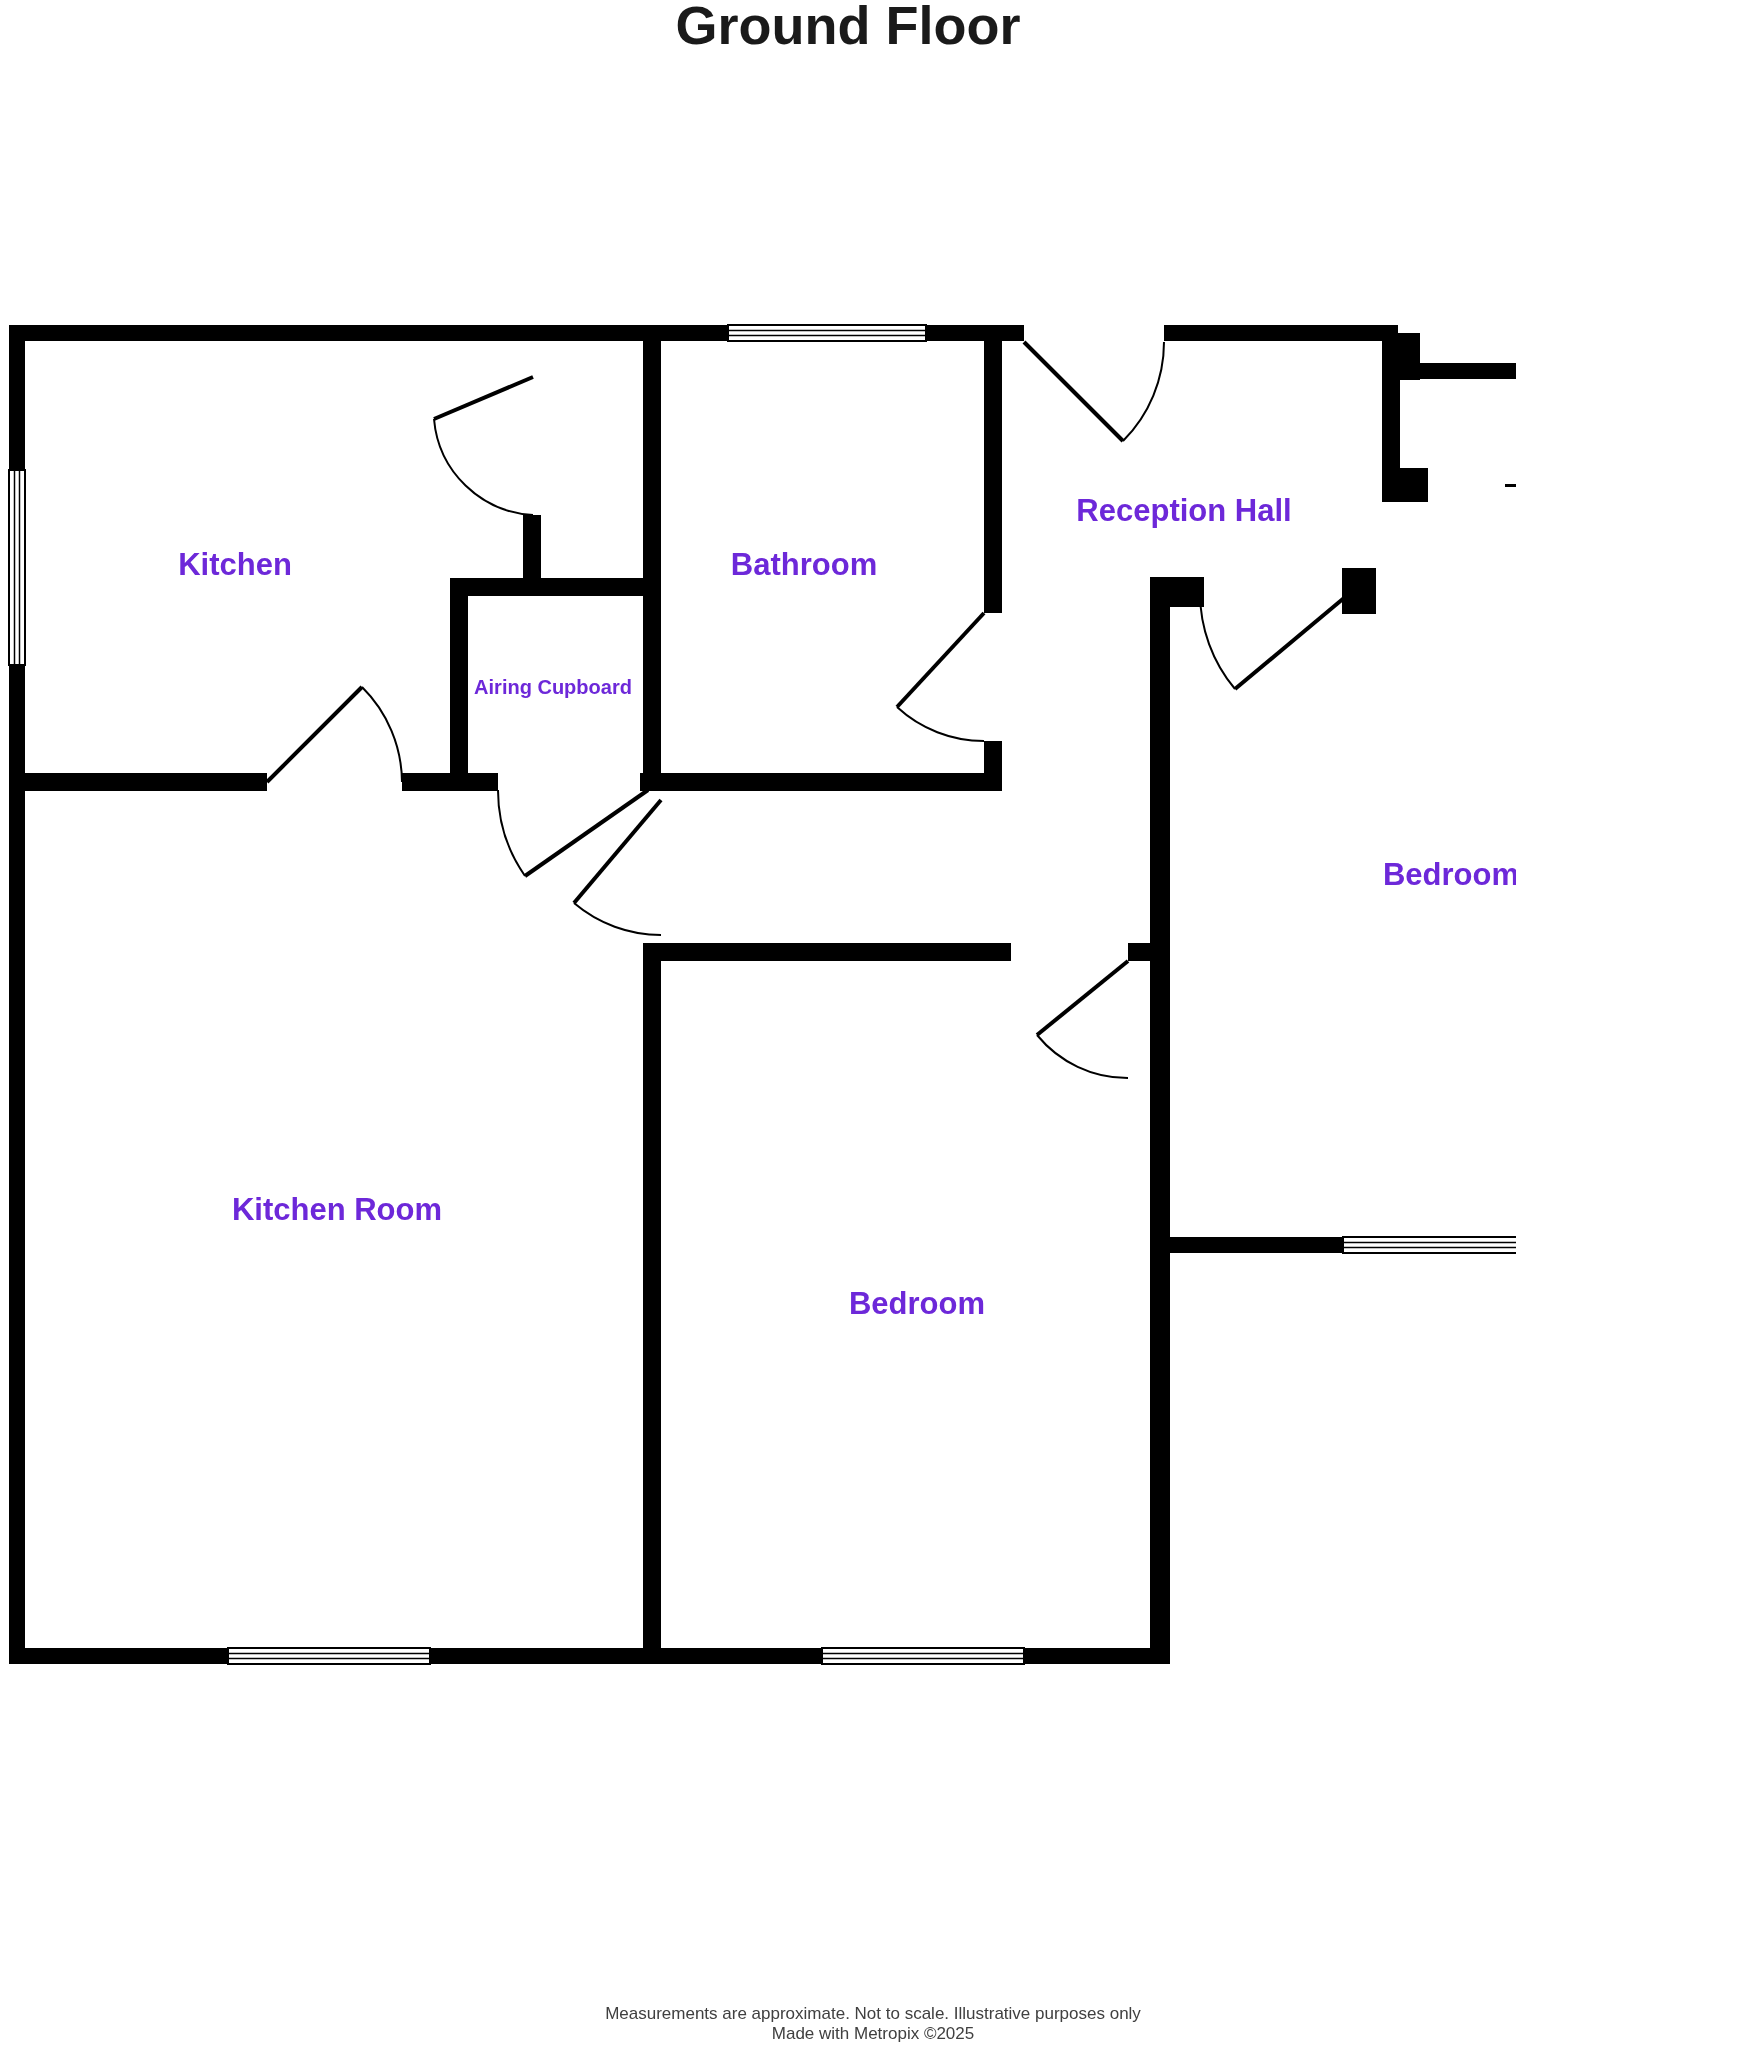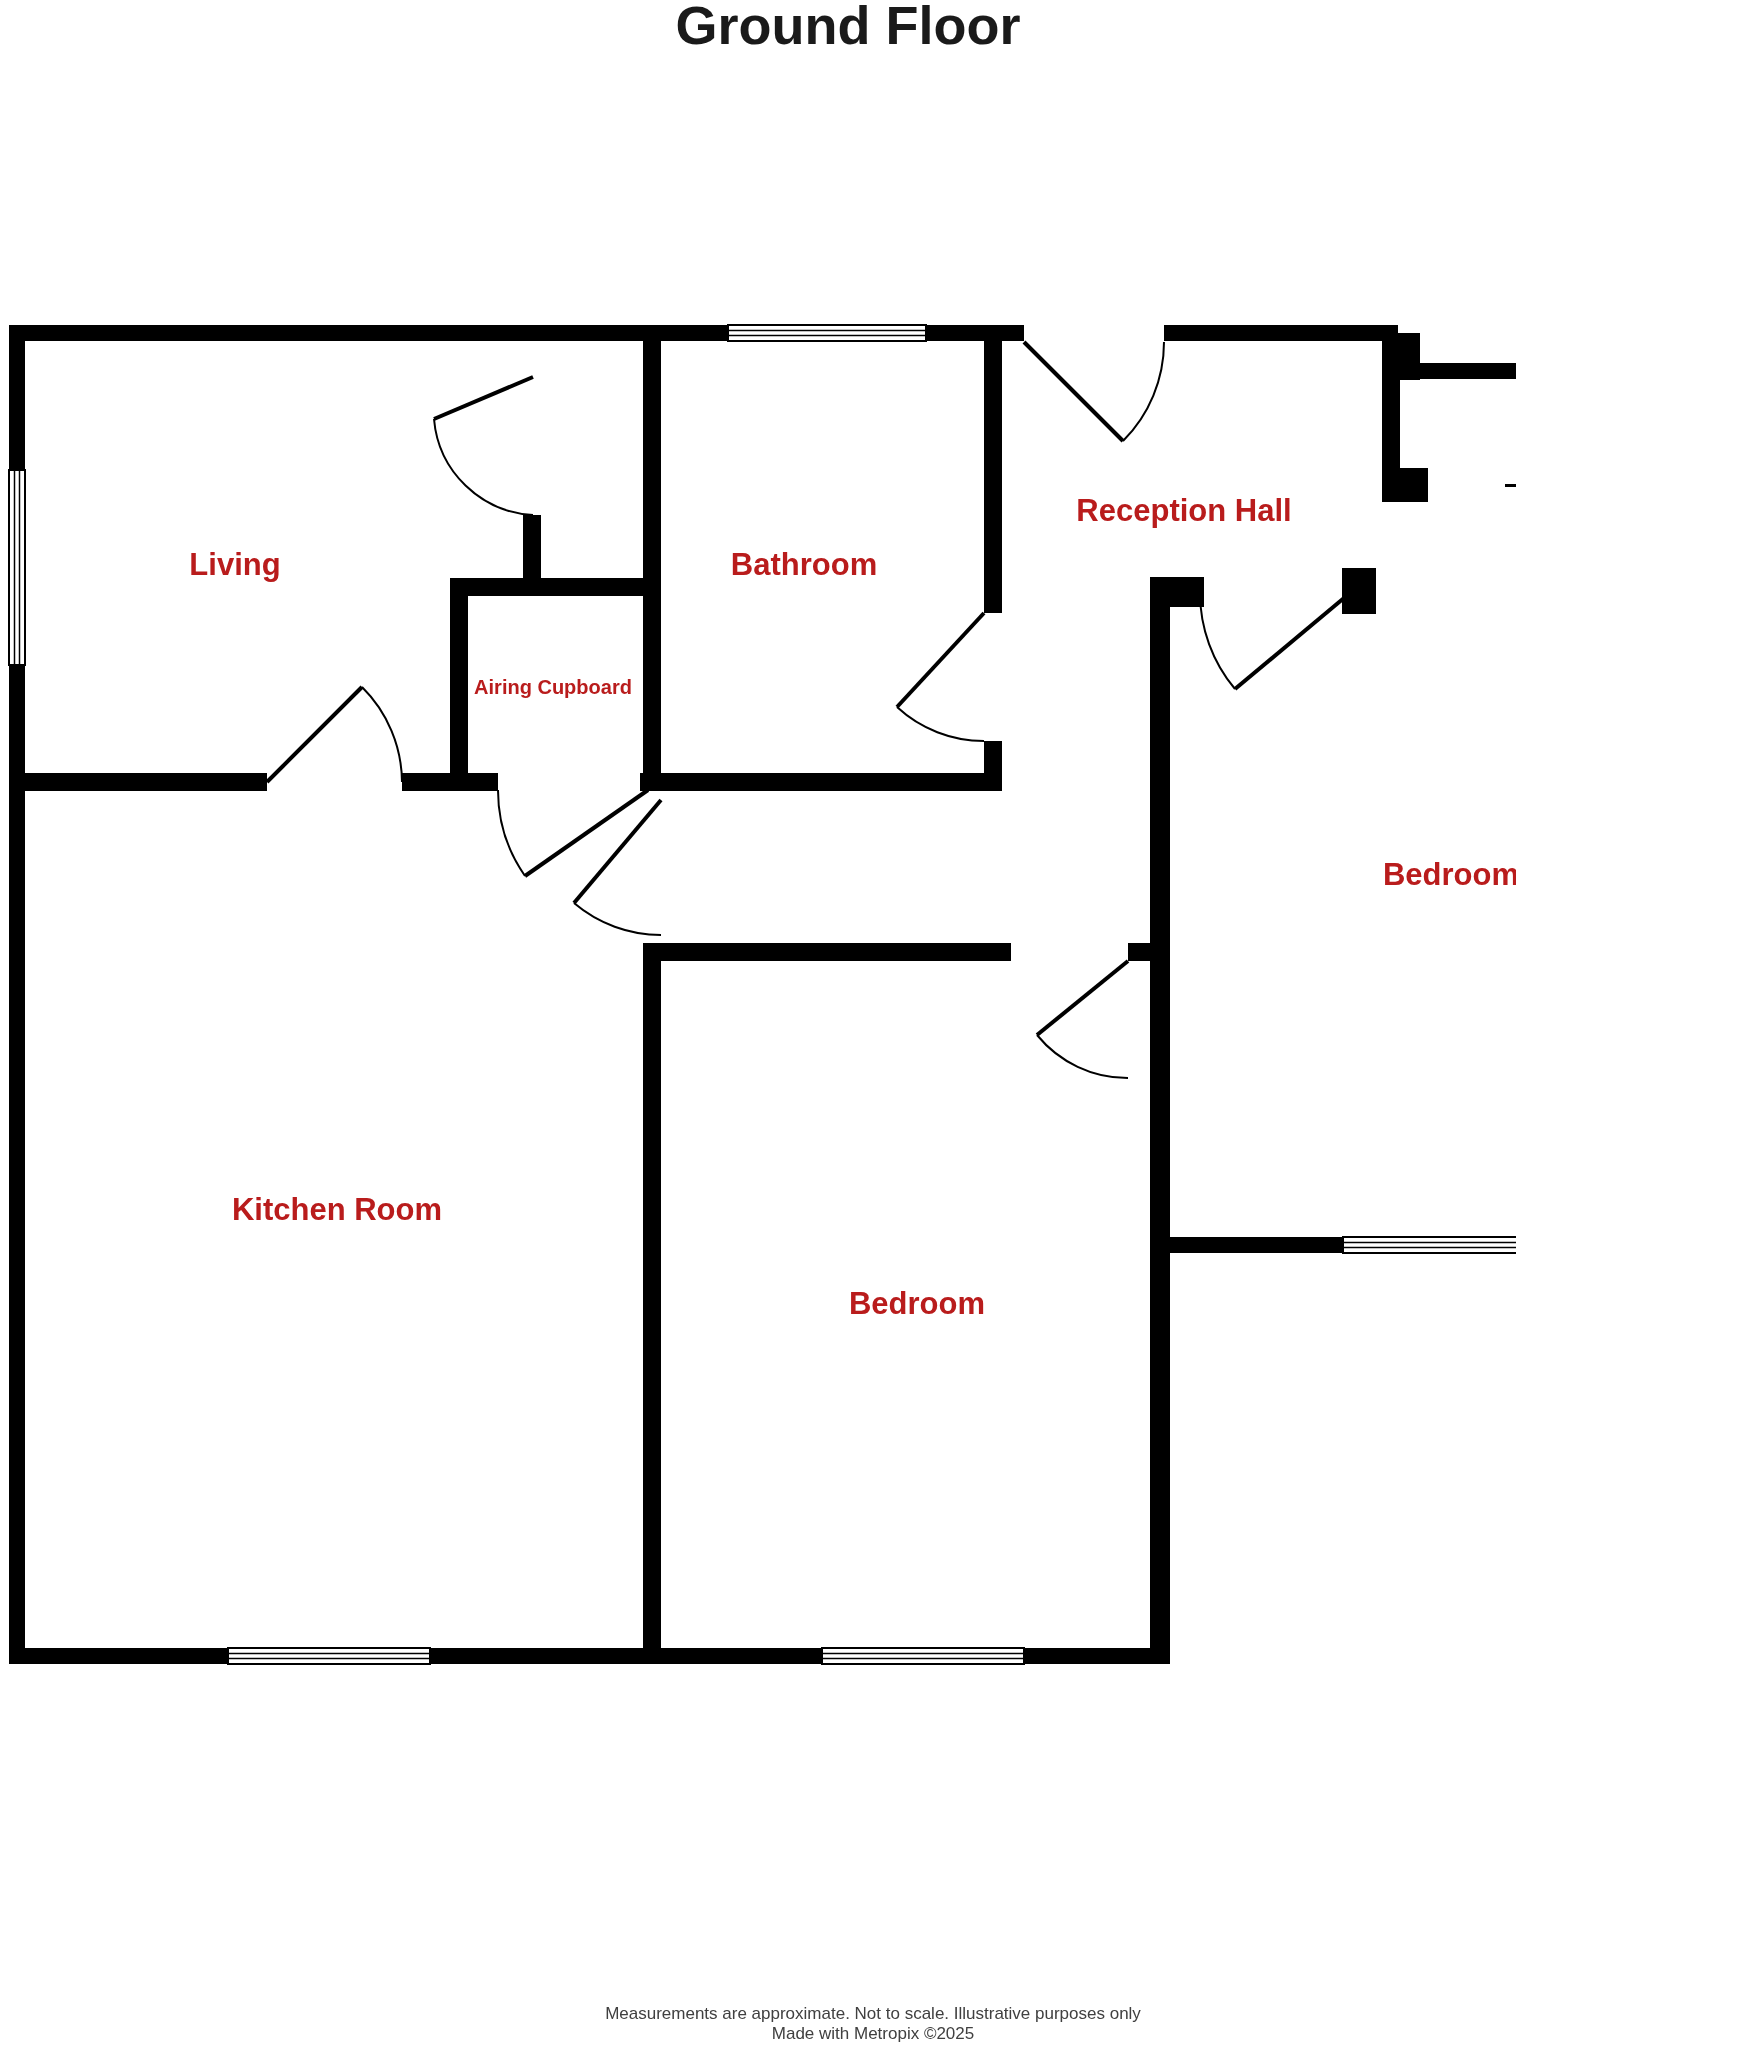--- a/index.html
+++ b/index.html
@@ -20,21 +20,21 @@
     font-size: 54px;
     font-weight: bold;
     color: #1a1a1a;
     white-space: nowrap;
   }
   .room-label {
     position: absolute;
     transform: translate(-50%, -50%);
     font-size: 31px;
     font-weight: bold;
-    color: #b91c1c;
+    color: #6d28d9;
     white-space: nowrap;
   }
   .room-label.small { font-size: 20px; }
   .footer-line {
     position: absolute;
     left: 873px;
     transform: translateX(-50%);
     font-size: 17px;
     color: #404040;
     white-space: nowrap;
@@ -172,21 +172,21 @@
 
       <g>
         <line class="leaf" x1="1128" y1="961" x2="1037" y2="1035"></line>
         <path class="swing" d="M 1037 1035 A 117 117 0 0 0 1128 1078"></path>
       </g>
     </g>
   </svg>
 
   <div class="title">Ground Floor</div>
 
-  <div class="room-label" style="left:235px; top:565px;">Living</div>
+  <div class="room-label" style="left:235px; top:565px;">Kitchen</div>
 
   <div class="room-label" style="left:804px; top:565px;">Bathroom</div>
 
   <div class="room-label" style="left:1184px; top:511px;">Reception Hall</div>
 
   <div class="room-label" style="left:1451px; top:875px;">Bedroom</div>
 
   <div class="room-label small" style="left:553px; top:687px;">Airing Cupboard</div>
 
   <div class="room-label" style="left:337px; top:1210px;">Kitchen Room</div>

